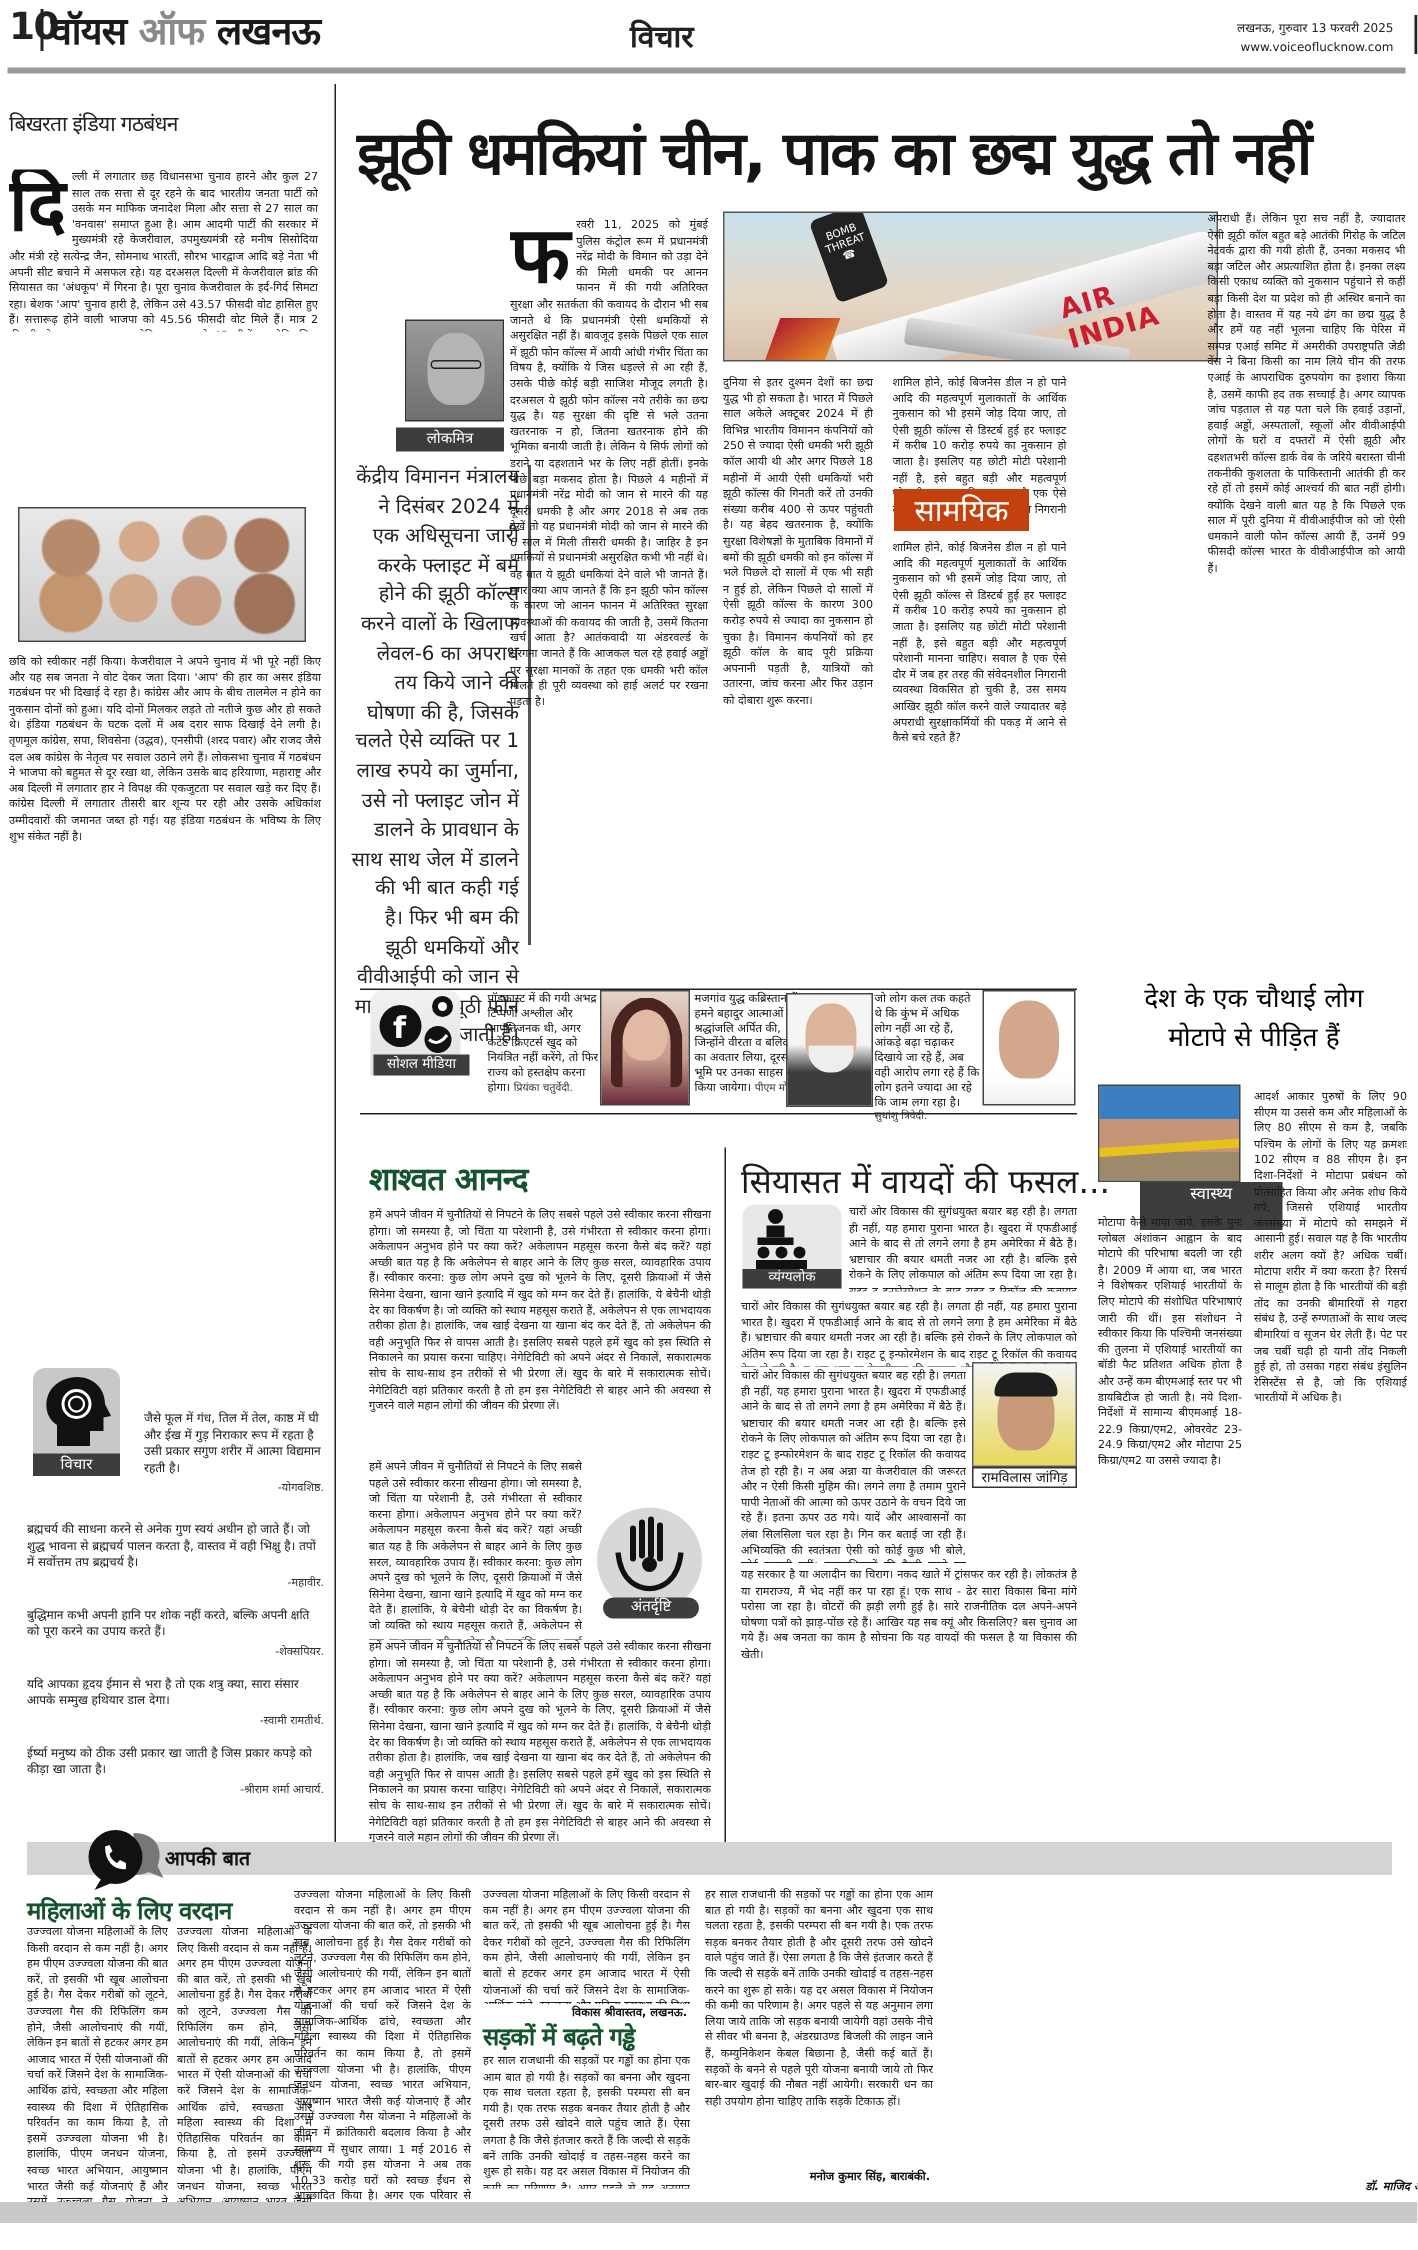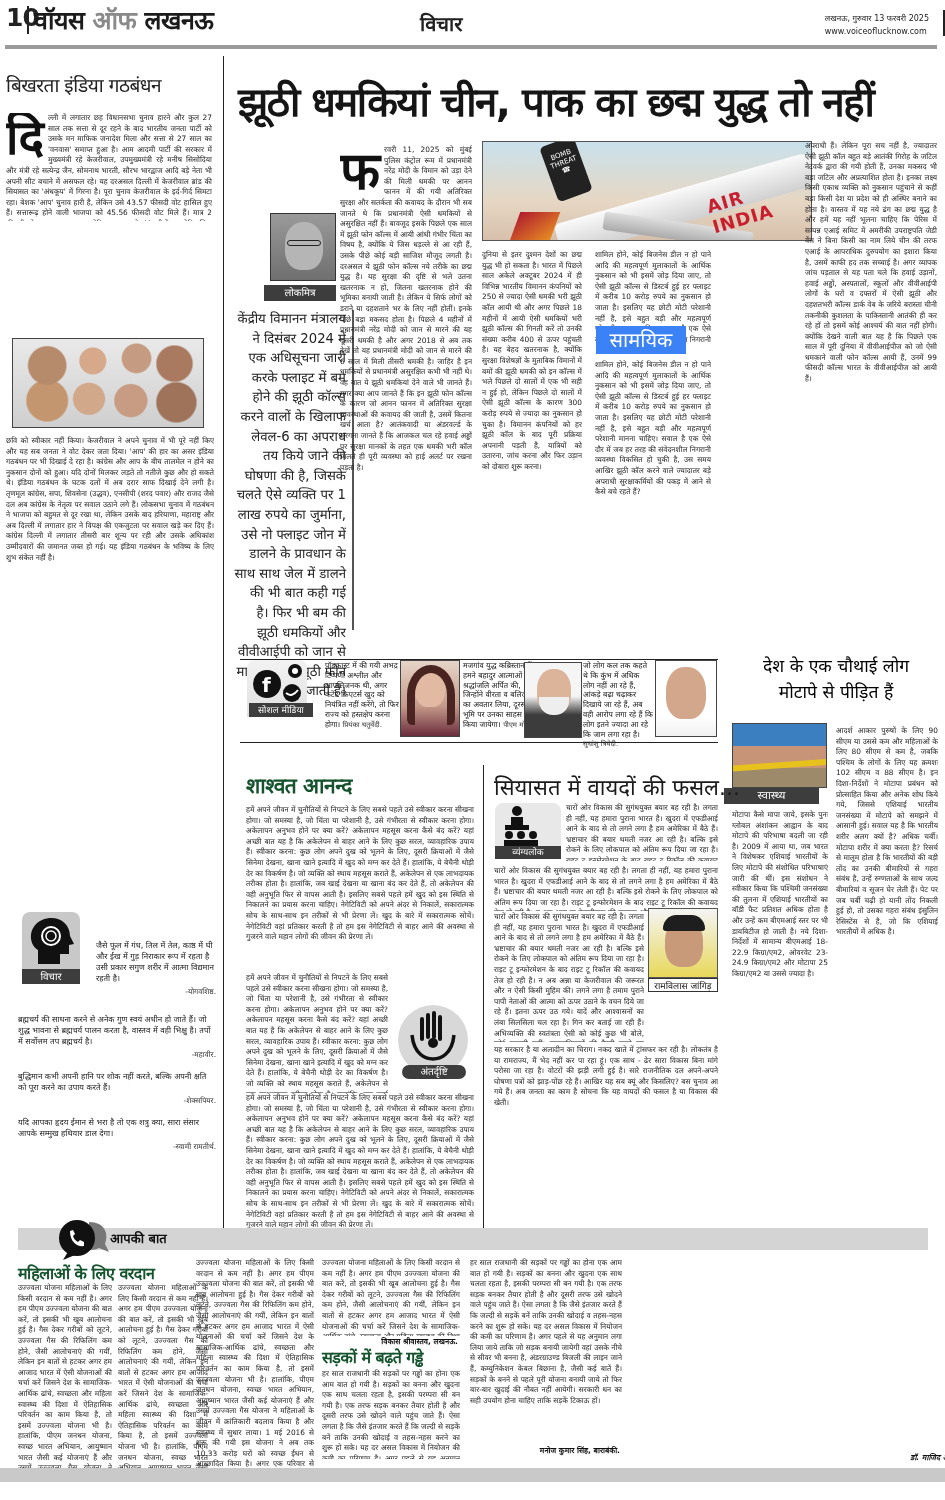--- a/index.html
+++ b/index.html
@@ -6,39 +6,39 @@
   html, body { width: 945px; height: 1500px; background: #ffffff; overflow: hidden; }
   body { font-family: "DejaVu Sans", sans-serif; color: #111; position: relative; }
   .abs { position: absolute; }
   .txt { font-size: 7.4px; line-height: 10.6px; text-align: justify; color: #1a1a1a; overflow: hidden; font-family: "DejaVu Sans", sans-serif; }
   .masthead-rule { left: 5px; top: 45px; width: 932px; height: 4px; background: #9a9a9a; }
   .page-no { left: 6px; top: 3px; font-size: 25px; font-weight: bold; color: #222; font-family: "DejaVu Sans", sans-serif; letter-spacing: -1px; }
   .page-no-bar { left: 27px; top: 6px; width: 2px; height: 28px; background: #222; }
   .brand { left: 34px; top: 2px; font-size: 25px; font-weight: bold; color: #1b1b1b; letter-spacing: -0.5px; }
   .brand .mid { color: #8a8a8a; }
   .section-label { left: 420px; top: 10px; font-size: 20px; font-weight: bold; color: #222; }
-  .dateline { right: 16px; top: 12px; font-size: 8px; line-height: 13px; text-align: left; color: #222; }
+  .dateline { right: 16px; top: 12px; font-size: 8px; line-height: 13px; text-align: right; color: #222; }
   .right-edge-bar { right: 0; top: 10px; width: 2px; height: 26px; background: #222; }
   .col-rule { background: #222; width: 1px; }
   .main-headline { left: 238px; top: 73px; font-size: 40px; font-weight: bold; letter-spacing: -1.5px; color: #151515; white-space: nowrap; }
-  .left-headline { left: 6px; top: 72px; font-size: 19px; color: #222; letter-spacing: -0.5px; }
+  .left-headline { left: 6px; top: 72px; font-size: 14px; color: #222; letter-spacing: -0.5px; }
   .drop { float: left; font-size: 48px; line-height: 44px; font-weight: bold; margin-right: 4px; margin-top: 2px; color: #111; }
   .photo { background: linear-gradient(135deg, #7c6a5a, #c9a58a 40%, #5a4c44 70%, #e0c3a3); border: 1px solid #444; overflow: hidden; }
   .photo-group { background:
       radial-gradient(circle at 18% 30%, #b68b6c 0 11%, transparent 12%),
       radial-gradient(circle at 42% 25%, #d6a98a 0 10%, transparent 11%),
       radial-gradient(circle at 65% 22%, #c59c82 0 10%, transparent 11%),
       radial-gradient(circle at 85% 28%, #a97a60 0 10%, transparent 11%),
       radial-gradient(circle at 18% 70%, #c4966f 0 12%, transparent 13%),
       radial-gradient(circle at 40% 68%, #d2a88b 0 12%, transparent 13%),
       radial-gradient(circle at 62% 70%, #c79c82 0 12%, transparent 13%),
       radial-gradient(circle at 86% 72%, #9e735a 0 11%, transparent 12%),
       linear-gradient(#e9e9e9, #cfcfcf); }
   .badge { background: #3d3d3d; color: #fff; font-size: 10px; text-align: center; }
-  .grey-tag { background: #3b82f6; color: #fff; font-size: 20px; text-align: center; }
+  .grey-tag { background: #c2410c; color: #fff; font-size: 20px; text-align: center; }
   .pull-quote { font-size: 13.2px; line-height: 19.6px; text-align: right; color: #222; }
   .plane-img { background: linear-gradient(180deg, #c9e1ec 0%, #e6d7c4 60%, #d7c0ab 100%); border: 1px solid #555; overflow: hidden; }
   .plane-body { position: absolute; left: 70px; top: 45px; width: 270px; height: 34px; background: linear-gradient(#fafafa, #d0d0d0); border-radius: 20px 60px 60px 20px; transform: rotate(-16deg); }
   .plane-tail { position: absolute; left: 30px; top: 70px; width: 40px; height: 40px; background: linear-gradient(135deg,#b01c2e,#f0a020); transform: skewX(-20deg); }
   .plane-wing { position: absolute; left: 120px; top: 80px; width: 150px; height: 18px; background: linear-gradient(#ddd,#aaa); transform: rotate(8deg); border-radius: 3px; }
   .plane-text { position: absolute; left: 225px; top: 40px; color: #c81e2e; font-weight: bold; font-size: 18px; transform: rotate(-16deg); letter-spacing: 1px; }
   .phone-badge { position: absolute; left: 65px; top: -2px; width: 36px; height: 58px; background: #222; color: #fff; font-size: 7px; border-radius: 5px; transform: rotate(-20deg); text-align: center; padding-top: 10px; line-height: 8px; }
   .quote-author { font-size: 7px; color: #333; }
   .social-icon-box { background: linear-gradient(#f2f2f2,#e0e0e0); border-radius: 8px 8px 0 0; }
   .sec-head { font-size: 21px; font-weight: bold; color: #14532d; letter-spacing: -0.5px; white-space: nowrap; }
@@ -95,20 +95,24 @@
     <div class="quote-src">-महावीर.</div>
   </div>
   <div style="margin-bottom:12px;">
     <div class="quote-block">बुद्धिमान कभी अपनी हानि पर शोक नहीं करते, बल्कि अपनी क्षति को पूरा करने का उपाय करते हैं।</div>
     <div class="quote-src">-शेक्सपियर.</div>
   </div>
   <div style="margin-bottom:12px;">
     <div class="quote-block">यदि आपका हृदय ईमान से भरा है तो एक शत्रु क्या, सारा संसार आपके सम्मुख हथियार डाल देगा।</div>
     <div class="quote-src">-स्वामी रामतीर्थ.</div>
   </div>
+  <div>
+    <div class="quote-block">ईर्ष्या मनुष्य को ठीक उसी प्रकार खा जाती है जिस प्रकार कपड़े को कीड़ा खा जाता है।</div>
+    <div class="quote-src">-श्रीराम शर्मा आचार्य.</div>
+  </div>
 </div>
 
 <div class="abs col-rule" style="left:223px; top:56px; height:1180px;"></div>
 
 <div class="abs main-headline">झूठी धमकियां चीन, पाक का छद्म युद्ध तो नहीं</div>
 
 <div class="abs" style="left:270px; top:213px; width:66px; height:68px; background:linear-gradient(#9a9a9a,#6f6f6f); border:1px solid #333;">
   <div class="face" style="left:14px; top:8px; width:38px; height:48px; background:#b5b5b5;"></div>
   <div style="position:absolute; left:16px; top:26px; width:34px; height:6px; border:1.5px solid #222; border-radius:3px;"></div>
 </div>
@@ -184,21 +188,21 @@
 </div>
 <div class="abs" style="left:240px; top:742px; width:478px; height:1px; background:#222;"></div>
 
 <div class="abs" style="left:736px; top:653px; width:200px; text-align:center; font-size:17.5px; line-height:26px; color:#000000;">
   <div>देश के एक चौथाई लोग</div>
   <div>मोटापे से पीड़ित हैं</div>
 </div>
 <div class="abs" style="left:732px; top:723px; width:95px; height:65px; background:linear-gradient(#3c7fc0 0 35%, #c89478 35% 70%, #9c8a6a 70%); border:1px solid #444; overflow:hidden;">
   <div style="position:absolute; left:-5px; top:38px; width:110px; height:6px; background:#e8c21c; transform:rotate(-4deg);"></div>
 </div>
-<div class="abs badge" style="left:724px; top:788px; width:95px; height:16px; line-height:16px; font-size:11px;">स्वास्थ्य</div>
+<div class="abs badge" style="left:760px; top:788px; width:95px; height:32px; line-height:16px; font-size:11px;">स्वास्थ्य</div>
 <div class="abs txt" style="left:732px; top:810px; width:96px; height:650px;">मोटापा कैसे मापा जाये, इसके पुनः ग्लोबल अंशांकन आह्वान के बाद मोटापे की परिभाषा बदली जा रही है। 2009 में आया था, जब भारत ने विशेषकर एशियाई भारतीयों के लिए मोटापे की संशोधित परिभाषाएं जारी की थीं। इस संशोधन ने स्वीकार किया कि पश्चिमी जनसंख्या की तुलना में एशियाई भारतीयों का बॉडी फैट प्रतिशत अधिक होता है और उन्हें कम बीएमआई स्तर पर भी डायबिटीज हो जाती है। नये दिशा-निर्देशों में सामान्य बीएमआई 18-22.9 किग्रा/एम2, ओवरवेट 23-24.9 किग्रा/एम2 और मोटापा 25 किग्रा/एम2 या उससे ज्यादा है।</div>
 <div class="abs txt" style="left:836px; top:726px; width:102px; height:725px;">आदर्श आकार पुरुषों के लिए 90 सीएम या उससे कम और महिलाओं के लिए 80 सीएम से कम है, जबकि पश्चिम के लोगों के लिए यह क्रमशः 102 सीएम व 88 सीएम है। इन दिशा-निर्देशों ने मोटापा प्रबंधन को प्रोत्साहित किया और अनेक शोध किये गये, जिससे एशियाई भारतीय जनसंख्या में मोटापे को समझने में आसानी हुई। सवाल यह है कि भारतीय शरीर अलग क्यों है? अधिक चर्बी। मोटापा शरीर में क्या करता है? रिसर्च से मालूम होता है कि भारतीयों की बड़ी तोंद का उनकी बीमारियों से गहरा संबंध है, उन्हें रुग्णताओं के साथ जल्द बीमारियां व सूजन घेर लेती हैं। पेट पर जब चर्बी चढ़ी हो यानी तोंद निकली हुई हो, तो उसका गहरा संबंध इंसुलिन रेसिस्टेंस से है, जो कि एशियाई भारतीयों में अधिक है।</div>
 <div class="abs byline" style="left:861px; top:1452px; width:102px;font-style:italic;">डॉ. माजिद अलीम.</div>
 
 <div class="abs sec-head" style="left:246px; top:771px;">शाश्वत आनन्द</div>
 <div class="abs txt" style="left:246px; top:805px; width:228px; height:165px;">हमें अपने जीवन में चुनौतियों से निपटने के लिए सबसे पहले उसे स्वीकार करना सीखना होगा। जो समस्या है, जो चिंता या परेशानी है, उसे गंभीरता से स्वीकार करना होगा। अकेलापन अनुभव होने पर क्या करें? अकेलापन महसूस करना कैसे बंद करें? यहां अच्छी बात यह है कि अकेलेपन से बाहर आने के लिए कुछ सरल, व्यावहारिक उपाय हैं। स्वीकार करना: कुछ लोग अपने दुख को भूलने के लिए, दूसरी क्रियाओं में जैसे सिनेमा देखना, खाना खाने इत्यादि में खुद को मग्न कर देते हैं। हालांकि, ये बेचैनी थोड़ी देर का विकर्षण है। जो व्यक्ति को स्थाय महसूस कराते हैं, अकेलेपन से एक लाभदायक तरीका होता है। हालांकि, जब खाई देखना या खाना बंद कर देते हैं, तो अकेलेपन की वही अनुभूति फिर से वापस आती है। इसलिए सबसे पहले हमें खुद को इस स्थिति से निकालने का प्रयास करना चाहिए। नेगेटिविटी को अपने अंदर से निकालें, सकारात्मक सोच के साथ-साथ इन तरीकों से भी प्रेरणा लें। खुद के बारे में सकारात्मक सोचें। नेगेटिविटी वहां प्रतिकार करती है तो हम इस नेगेटिविटी से बाहर आने की अवस्था से गुजरने वाले महान लोगों की जीवन की प्रेरणा लें।</div>
 <div class="abs txt" style="left:246px; top:973px; width:142px; height:120px;">हमें अपने जीवन में चुनौतियों से निपटने के लिए सबसे पहले उसे स्वीकार करना सीखना होगा। जो समस्या है, जो चिंता या परेशानी है, उसे गंभीरता से स्वीकार करना होगा। अकेलापन अनुभव होने पर क्या करें? अकेलापन महसूस करना कैसे बंद करें? यहां अच्छी बात यह है कि अकेलेपन से बाहर आने के लिए कुछ सरल, व्यावहारिक उपाय हैं। स्वीकार करना: कुछ लोग अपने दुख को भूलने के लिए, दूसरी क्रियाओं में जैसे सिनेमा देखना, खाना खाने इत्यादि में खुद को मग्न कर देते हैं। हालांकि, ये बेचैनी थोड़ी देर का विकर्षण है। जो व्यक्ति को स्थाय महसूस कराते हैं, अकेलेपन से एक लाभदायक तरीका होता है। हालांकि, जब खाई देखना या खाना बंद कर देते हैं, तो अकेलेपन की वही अनुभूति फिर से वापस आती है। इसलिए सबसे पहले हमें खुद को इस स्थिति से निकालने का प्रयास करना चाहिए। नेगेटिविटी को अपने अंदर से निकालें, सकारात्मक सोच के साथ-साथ इन तरीकों से भी प्रेरणा लें। खुद के बारे में सकारात्मक सोचें। नेगेटिविटी वहां प्रतिकार करती है तो हम इस नेगेटिविटी से बाहर आने की अवस्था से गुजरने वाले महान लोगों की जीवन की प्रेरणा लें।</div>
 <div class="abs" style="left:398px; top:1005px; width:70px; height:70px; border-radius:50%; background:#d8d8d8;">
   <svg width="70" height="62" viewBox="0 0 70 62">
     <path d="M24 14 L24 34 M30 10 L30 32 M36 8 L36 32 M42 12 L42 34" stroke="#111" stroke-width="4" stroke-linecap="round"></path>

